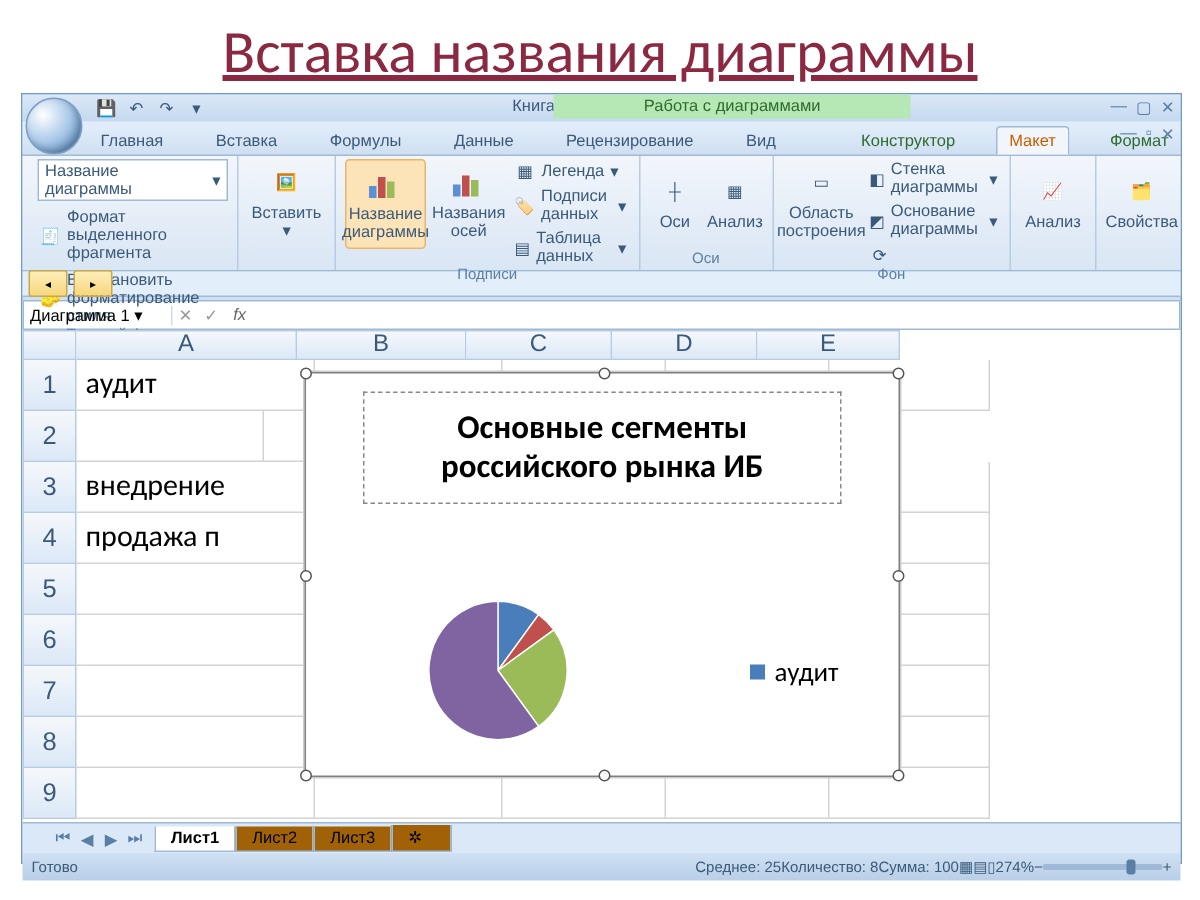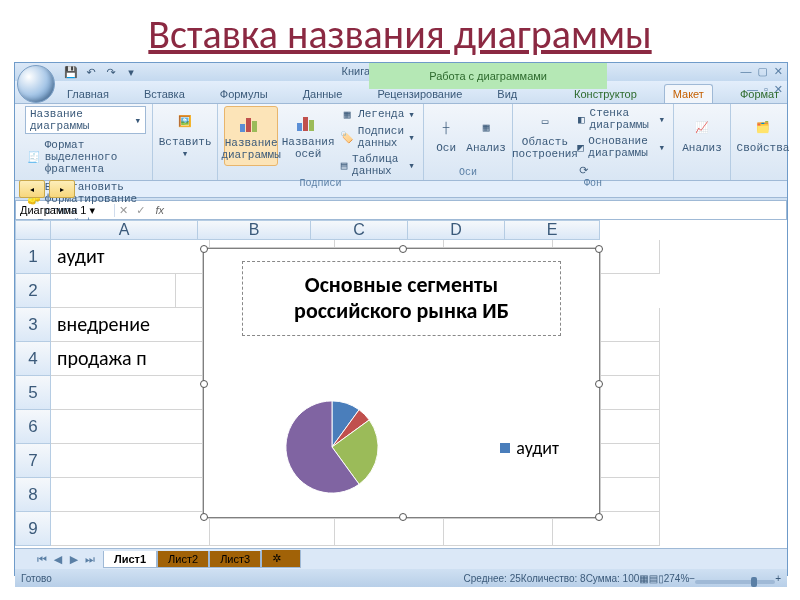--- a/index.html
+++ b/index.html
@@ -3,28 +3,28 @@
 <meta charset="utf-8">
 <style>
   body { margin:0; font-family:"Segoe UI",Tahoma,sans-serif; font-size:11px; background:#fff; color:#000; }
   .slide-title { font-family:Calibri,sans-serif; font-size:40px; color:#8b2942; text-align:center; margin:10px 0 0 0; letter-spacing:0; text-decoration:underline; }
   .excel-window { position:absolute; top:62px; left:14px; width:772px; height:512px; background:#cfe0f2; border:1px solid #6f9bc9; }
   .titlebar { height:18px; background:linear-gradient(#dbe8f7,#c4d9ef); display:flex; align-items:center; padding:0 4px; }
   .office-orb { width:36px; height:36px; border-radius:50%; background:radial-gradient(circle at 30% 30%,#fff,#a9c8e8,#3a6ea5); position:absolute; top:2px; left:2px; border:1px solid #7a9ec4; box-shadow:inset -2px -2px 4px rgba(0,0,0,0.2); z-index:5;}
   .qat { margin-left:44px; display:flex; gap:4px; }
   .qat-btn { width:16px; height:16px; display:flex; align-items:center; justify-content:center; color:#3b5a7a; }
   .title-center { position:absolute; left:50%; transform:translateX(-50%); color:#3b5a7a; font-size:11px; top:2px;}
-  .context-tab-bg { position:absolute; right:180px; top:0; height:26px; padding:0 60px; background:#b5e8b5; color:#2e6b2e; font-size:11px; display:flex; align-items:center;}
+  .context-tab-bg { position:absolute; right:180px; top:0; height:16px; padding:0 60px; background:#b5e8b5; color:#2e6b2e; font-size:11px; display:flex; align-items:center;}
   .win-ctrl { position:absolute; right:4px; top:2px; display:flex; gap:6px; color:#5a7fa5;}
   .ribbon-tabs { height:22px; background:linear-gradient(#e3eefb,#cfe0f2); display:flex; align-items:flex-end; padding-left:44px; gap:19px; border-bottom:1px solid #9fb9d6;}
   .rtab { padding:3px 8px; color:#3b5a7a; cursor:pointer; }
   .rtab.context { color:#2e6b2e;text-align:right; }
   .rtab.active { background:#f2f6fb; border:1px solid #9fb9d6; border-bottom:none; border-radius:3px 3px 0 0; color:#c45f00;}
   .doc-ctrl { position:absolute; right:4px; top:20px; display:flex; gap:6px; color:#5a7fa5;}
-  .ribbon-body { height:76px; background:linear-gradient(#f2f6fb,#d9e6f4); display:flex; border-bottom:1px solid #9fb9d6; padding-left:4px;font-family:Liberation Mono, monospace;}
+  .ribbon-body { height:76px; background:linear-gradient(#f2f6fb,#d9e6f4); display:flex; border-bottom:1px solid #9fb9d6; padding-left:4px;}
   .rgrp { border-right:1px solid #b5cce3; padding:2px 6px 0 6px; display:flex; flex-direction:column; }
   .rgrp-content { flex:1; display:flex; align-items:flex-start; gap:4px; }
   .rgrp-label { text-align:center; color:#5a7fa5; font-size:10px; padding-bottom:2px;}
   .rbig { display:flex; flex-direction:column; align-items:center; justify-content:center; width:52px; height:58px; color:#3b5a7a; text-align:center; line-height:1.1; cursor:pointer;}
   .rbig.sel { background:#fce4b8; border:1px solid #e8b56c; border-radius:3px;}
   .rbig .ico { width:28px; height:24px; margin-bottom:2px; display:flex; align-items:center; justify-content:center;}
   .rsmall-col { display:flex; flex-direction:column; gap:2px; }
   .rsmall { display:flex; align-items:center; gap:4px; color:#3b5a7a; cursor:pointer; padding:1px 2px;}
   .rsmall .sico { width:14px; height:14px; display:flex; align-items:center; justify-content:center;}
   .curr-sel { height:16px; background:#e3eefb; display:flex; align-items:center; border-bottom:1px solid #9fb9d6;}
@@ -53,21 +53,21 @@
   .chart-title-box { position:absolute; top:12px; left:38px; right:38px; padding:10px 10px; border:1px dashed #888; text-align:center; font-family:Calibri,sans-serif; font-size:22px; font-weight:bold; color:#000; line-height:1.2;}
   .pie { position:absolute; bottom:22px; left:80px; width:96px; height:96px;}
   .legend { position:absolute; bottom:58px; right:40px; font-family:Calibri,sans-serif; font-size:18px; display:flex; align-items:center; gap:6px;}
   .legend .sw { width:10px; height:10px; background:#4a7ebb;}
   .sheet-tabs { height:20px; background:#dbe8f7; border-top:1px solid #9fb9d6; display:flex; align-items:center; padding-left:20px; gap:0;}
   .sheet-nav { display:flex; gap:2px; margin-right:6px;}
   .sheet-nav span{ width:14px;height:14px; display:flex;align-items:center;justify-content:center;color:#5a7fa5;}
   .stab { padding:2px 10px; background:#a16207; border:1px solid #9fb9d6; border-top:none; font-size:11px; color:#000;}
   .stab.active { background:#fff; font-weight:bold;}
   .status { height:18px; background:linear-gradient(#cfe0f2,#b8cfe8); display:flex; align-items:center; justify-content:space-between; padding:0 6px; color:#3b5a7a; font-size:10px;}
-  .status-right { display:flex; align-items:flex-end; gap:0;}
+  .status-right { display:flex; align-items:center; gap:0;}
   .zoom-slider { width:80px; height:4px; background:#9fb9d6; position:relative; border-radius:2px;}
   .zoom-slider .th { position:absolute; top:-3px; left:70%; width:6px; height:10px; background:#5a7fa5; border-radius:2px;}
   svg { display:block; }
 </style>
 </head>
 <body>
 
 <div class="slide-title">Вставка названия диаграммы</div>
 
 <div class="excel-window">

